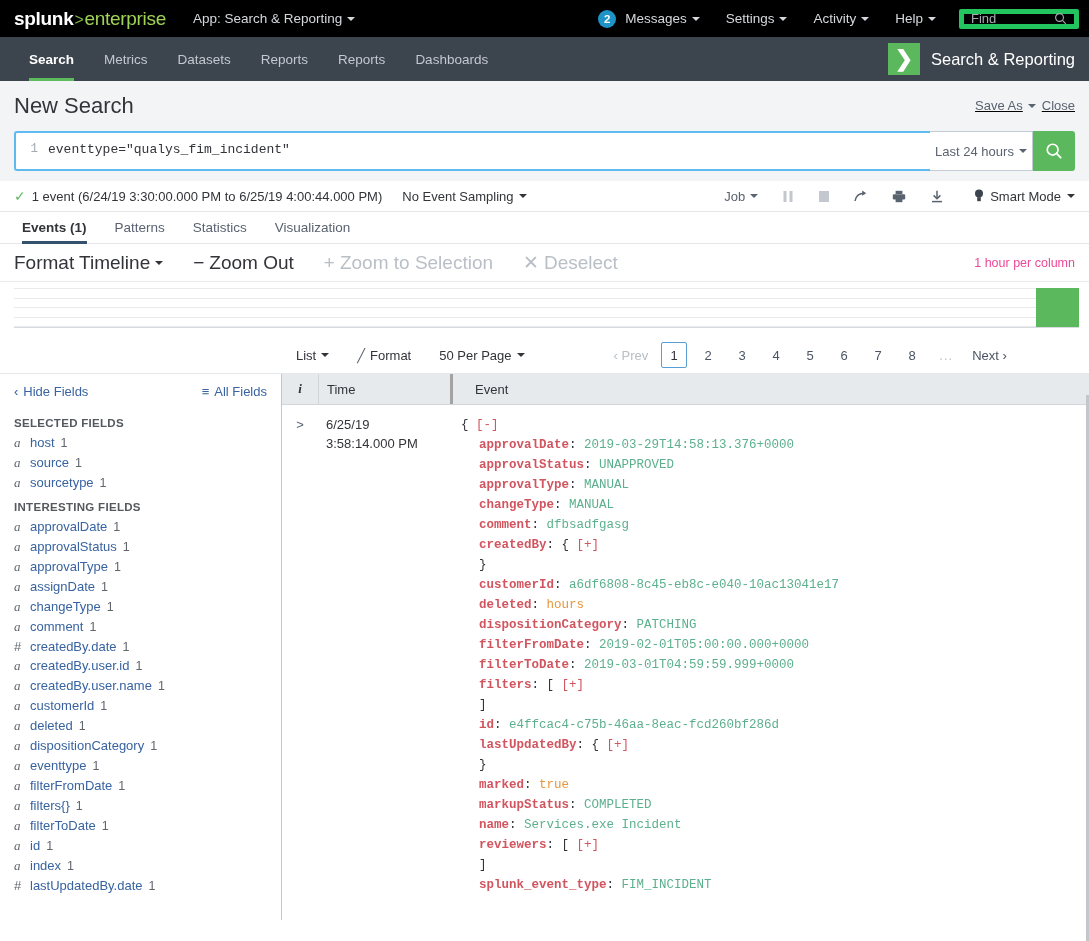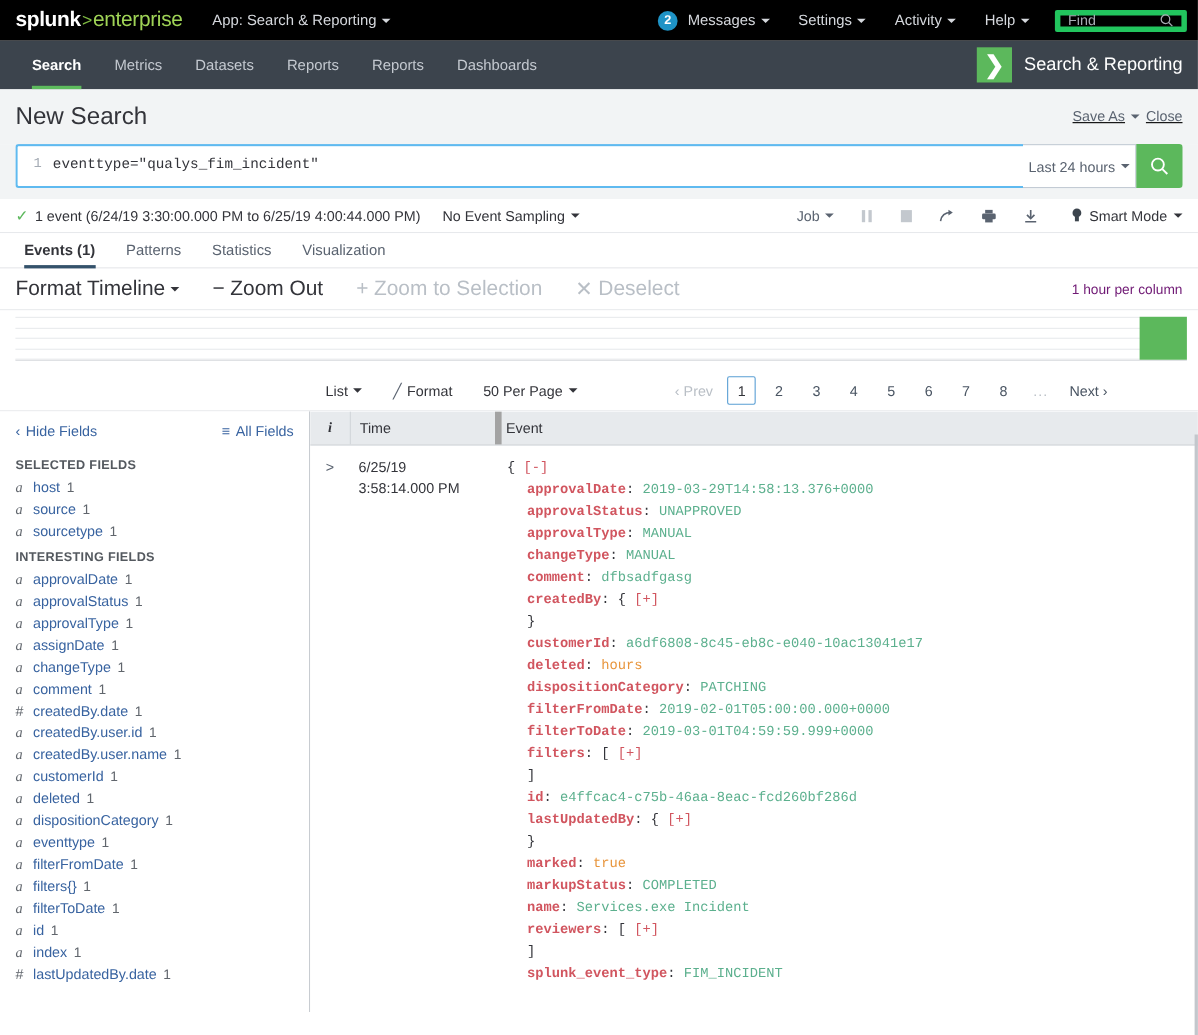--- a/index.html
+++ b/index.html
@@ -137,21 +137,21 @@
     content:""; position:absolute; left:8px; right:14px; bottom:-1px; height:3px; background:#34526b;
   }
 
   
   .tl-tools {
     height: 38px; display: flex; align-items: center; padding: 0 14px;
     border-bottom: 1px solid #e9ebee;
   }
   .tlt { font-size: 19px; color: #33343a; margin-right: 30px; display:flex; align-items:center; gap:5px; cursor:pointer; }
   .tlt.dim { color: #b9bfc6; }
-  .tl-right { margin-left: auto; color: #701a75; font-size: 12.5px; }
+  .tl-right { margin-left: auto; color: #ec4899; font-size: 12.5px; }
 
   
   .timeline { height: 55px; padding: 6px 10px 0 14px; position: relative; }
   .tl-canvas { position: relative; height: 40px; border-bottom: 1px solid #d7dade; }
   .gridline { position: absolute; left: 0; right: 0; height: 1px; background: #e8eaed; }
   .tl-bar { position: absolute; bottom: 0; background: #5cb85c; }
 
   
   .pagerow {
     height: 37px; display: flex; align-items: center;
@@ -193,21 +193,21 @@
 
   .events-pane { flex: 1; background: #fff; position: relative; overflow: hidden; }
   .ev-head {
     height: 31px; background: #e7eaed; display: flex; align-items: center;
     font-size: 13px; color: #33343a; border-bottom: 1px solid #d2d6da;
   }
   .ev-head .c-i { width: 36px; text-align: center; font-weight: bold; font-style: italic;
                   font-family: "Liberation Serif", serif; }
   .ev-head .c-time { width: 132px; padding-left: 8px; border-left: 1px solid #d2d6da; height: 100%;
                      display: flex; align-items: center; text-align: center; }
-  .ev-head .c-event { flex: 1; padding-left: 4px; border-left: 6px solid #a3a3a3; height: 100%;
+  .ev-head .c-event { flex: 1; padding-left: 22px; border-left: 3px solid #a3a3a3; height: 100%;
                       display: flex; align-items: center; }
 
   .ev-row { display: flex; padding-top: 10px; }
   .ev-exp { width: 36px; text-align: center; color: #5a6370; font-size: 13px; padding-top: 2px; cursor: pointer; }
   .ev-time { width: 132px; font-size: 13px; color: #33343a; line-height: 19px; padding-left: 8px; }
   .ev-json {
     flex: 1; font-family: "Liberation Mono", monospace; font-size: 12.5px;
     line-height: 20px; padding-left: 11px; color: #33343a;
   }
   .j-line { white-space: pre; }

